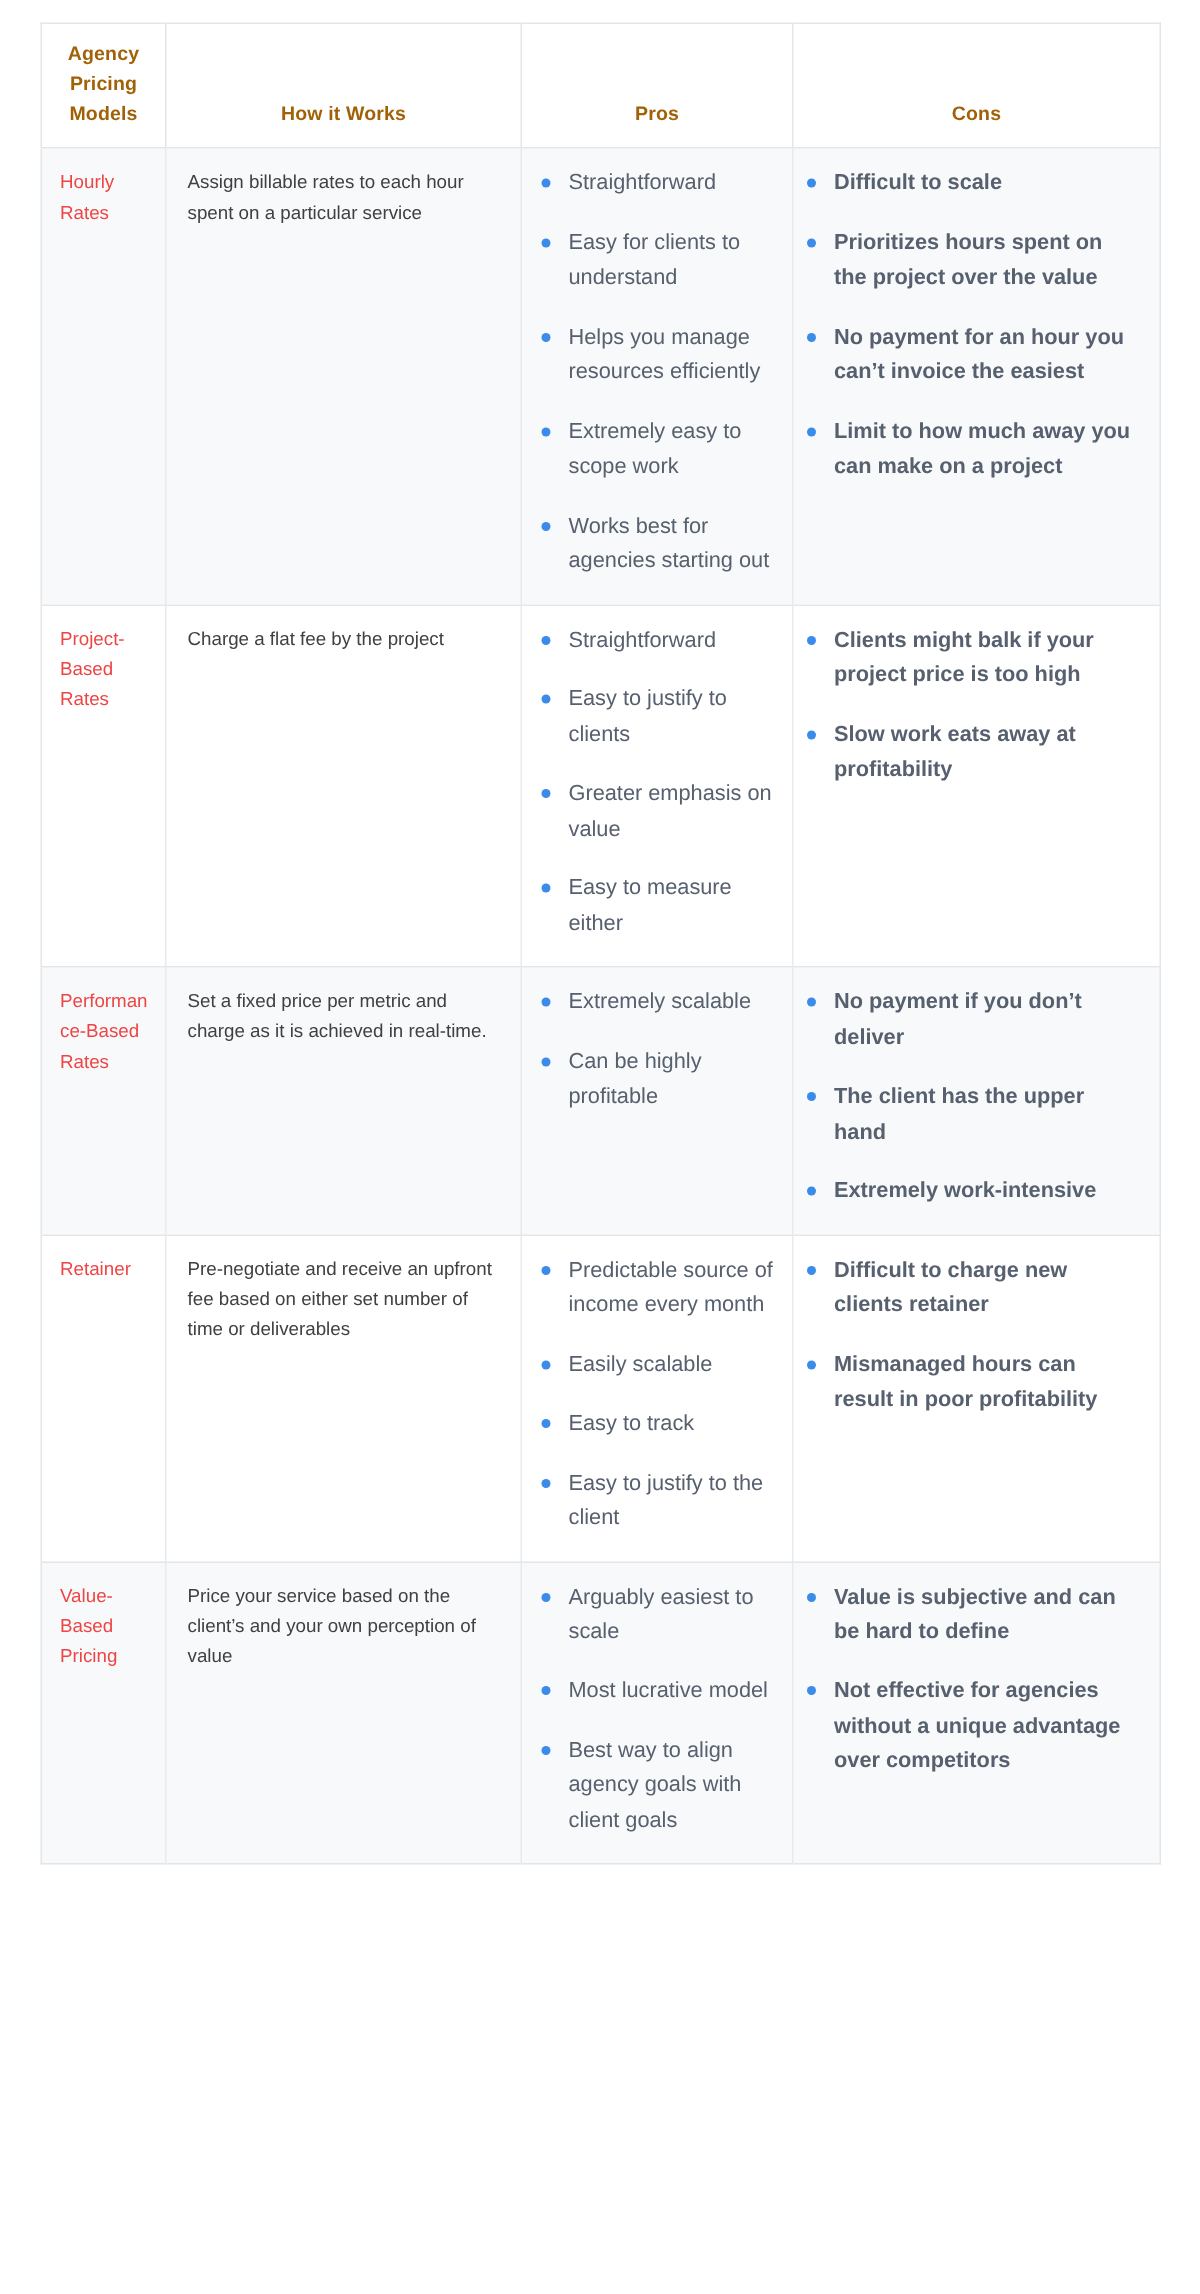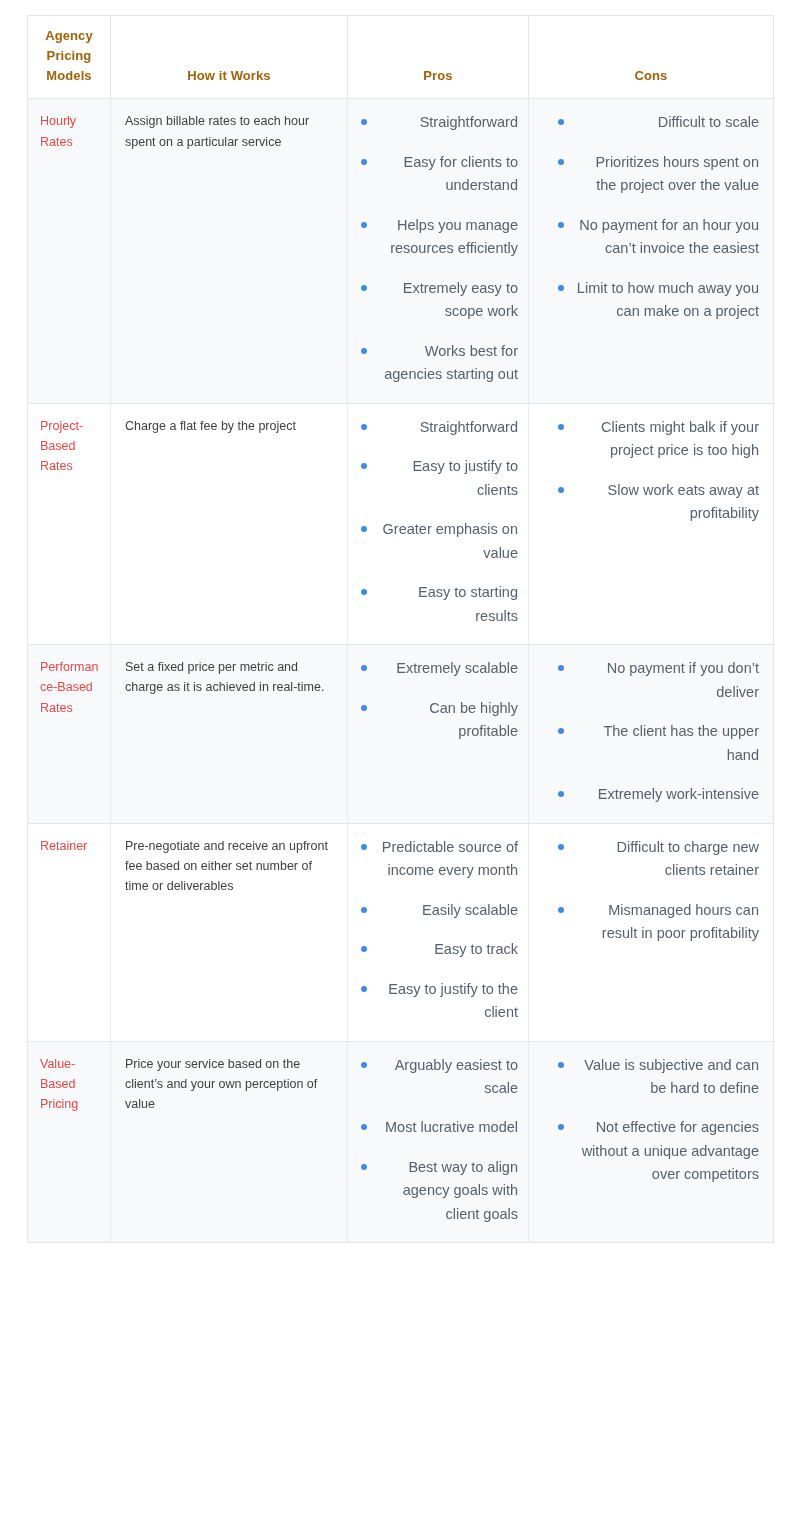--- a/index.html
+++ b/index.html
@@ -81,42 +81,41 @@
   .cell-works {
     font-size: 12.5px;
     line-height: 1.62;
     color: #404040;
   }
 
   ul.bullets {
     margin: 0;
     padding: 0;
     list-style: none;
-    text-align: right;
   }
   ul.bullets li {
     position: relative;
     padding-left: 19px;
     margin-bottom: 16px;
     font-size: 14.5px;
     line-height: 1.62;
     color: #57606e;
   }
   ul.bullets li:last-child { margin-bottom: 0; }
   ul.bullets li .dot {
     position: absolute;
     left: 1px;
     top: 8px;
     width: 6px;
     height: 6px;
     border-radius: 50%;
     background: #3b8bea;
   }
   .cell-pros { padding-left: 12px; padding-right: 10px; }
-  .cell-cons { padding-left: 28px; padding-right: 14px; }
+  .cell-cons { padding-left: 8px; padding-right: 14px; font-weight: bold; }
 </style>
 </head>
 <body>
 
 <div class="table-wrap">
   <table class="pricing-table">
     <colgroup>
       <col class="c-model">
       <col class="c-works">
       <col class="c-pros">
@@ -153,21 +152,21 @@
           </td>
         </tr>
         <tr class="plain">
           <td class="cell-model">Project-Based Rates</td>
           <td class="cell-works">Charge a flat fee by the project</td>
           <td class="cell-pros">
             <ul class="bullets">
               <li><span class="dot"></span><span>Straightforward</span></li>
               <li><span class="dot"></span><span>Easy to justify to clients</span></li>
               <li><span class="dot"></span><span>Greater emphasis on value</span></li>
-              <li><span class="dot"></span><span>Easy to starting results</span></li>
+              <li><span class="dot"></span><span>Easy to measure either</span></li>
             </ul>
           </td>
           <td class="cell-cons">
             <ul class="bullets">
               <li><span class="dot"></span><span>Clients might balk if your project price is too high</span></li>
               <li><span class="dot"></span><span>Slow work eats away at profitability</span></li>
             </ul>
           </td>
         </tr>
         <tr class="tint">

